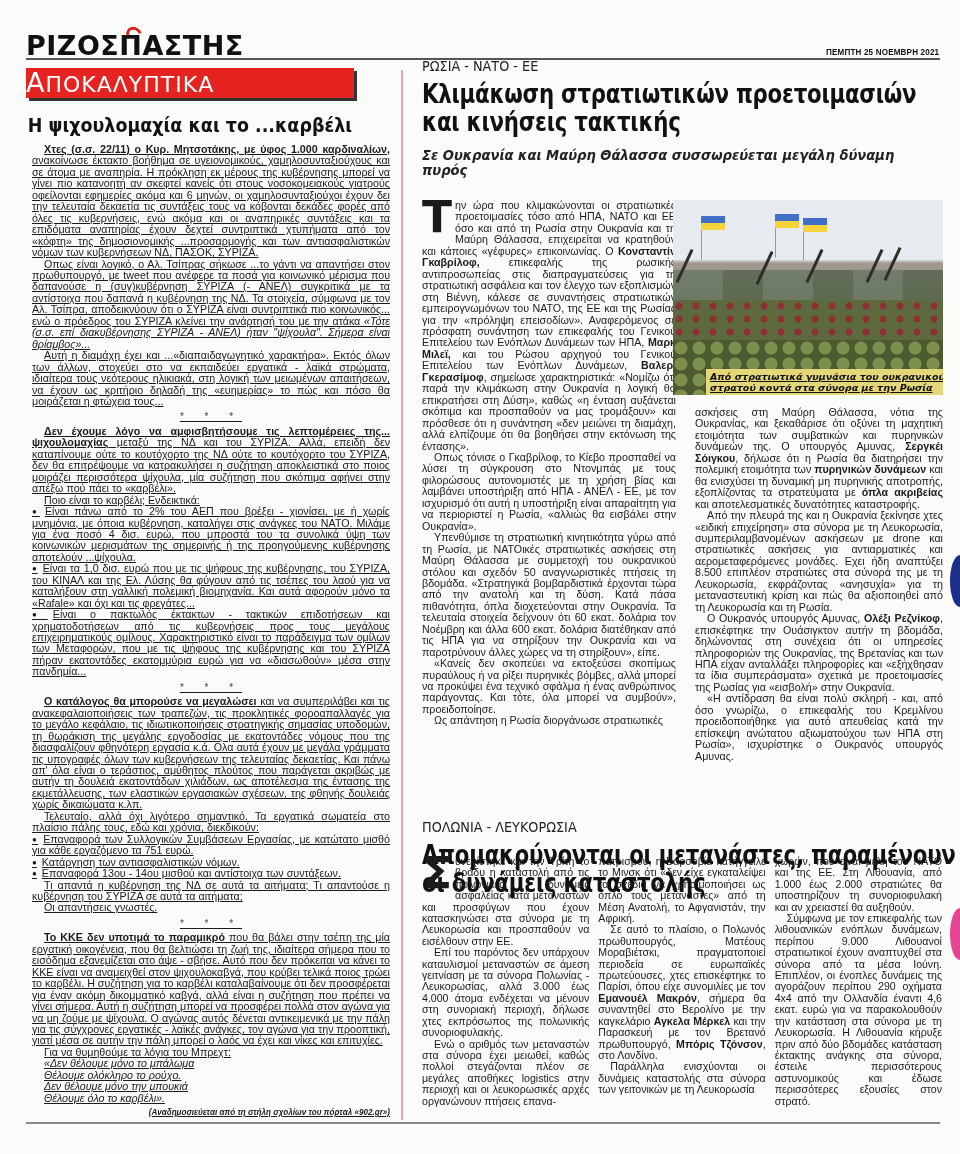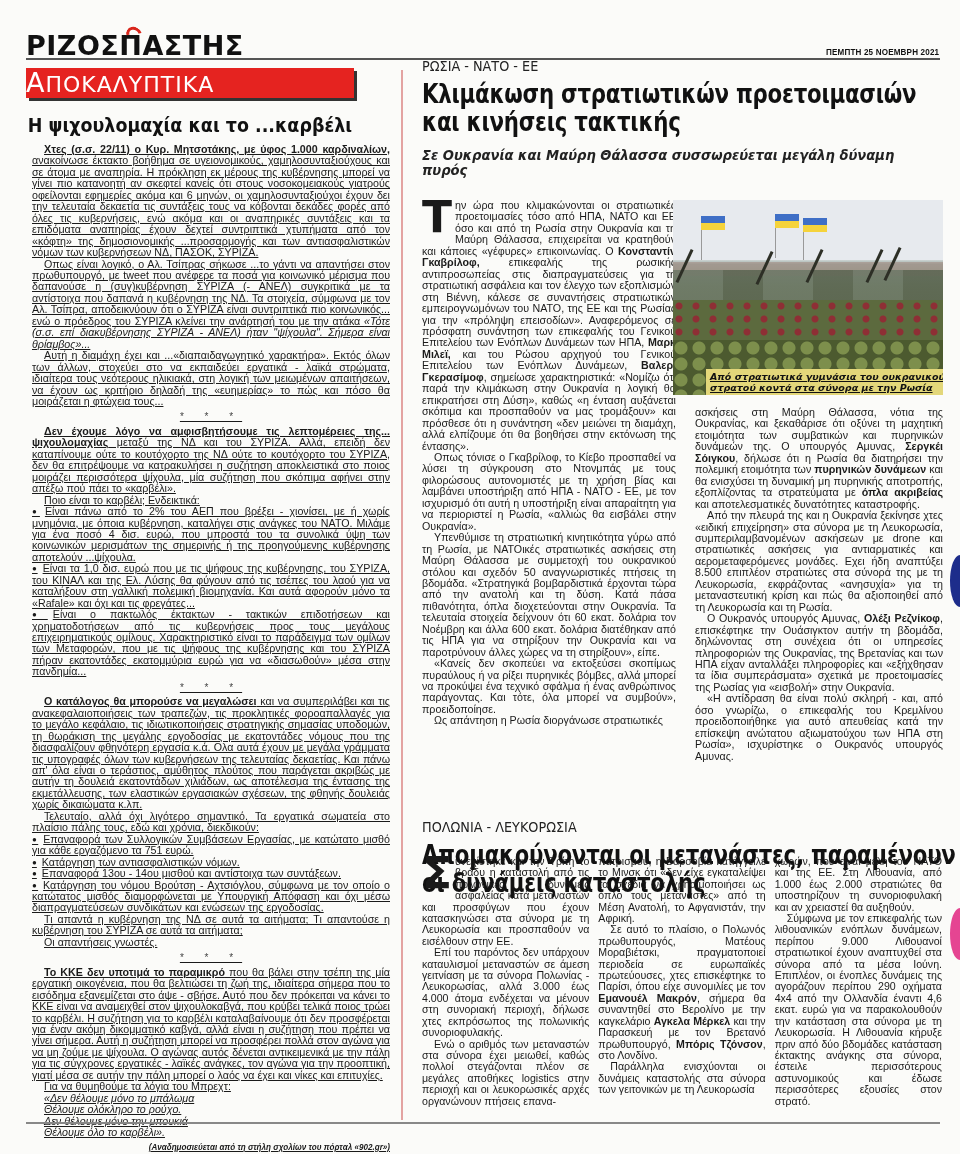--- a/index.html
+++ b/index.html
@@ -91,21 +91,20 @@
   <p>Ποιο είναι το καρβέλι; Ενδεικτικά:</p>
   <p class="bullet">Είναι πάνω από το 2% του ΑΕΠ που βρέξει - χιονίσει, με ή χωρίς μνημόνια, με όποια κυβέρνηση, καταλήγει στις ανάγκες του ΝΑΤΟ. Μιλάμε για ένα ποσό 4 δισ. ευρώ, που μπροστά του τα συνολικά ύψη των κοινωνικών μερισμάτων της σημερινής ή της προηγούμενης κυβέρνησης αποτελούν ...ψίχουλα.</p>
   <p class="bullet">Είναι τα 1,0 δισ. ευρώ που με τις ψήφους της κυβέρνησης, του ΣΥΡΙΖΑ, του ΚΙΝΑΛ και της Ελ. Λύσης θα φύγουν από τις τσέπες του λαού για να καταλήξουν στη γαλλική πολεμική βιομηχανία. Και αυτά αφορούν μόνο τα «Rafale» και όχι και τις φρεγάτες...</p>
   <p class="bullet">Είναι ο πακτωλός έκτακτων - τακτικών επιδοτήσεων και χρηματοδοτήσεων από τις κυβερνήσεις προς τους μεγάλους επιχειρηματικούς ομίλους. Χαρακτηριστικό είναι το παράδειγμα των ομίλων των Μεταφορών, που με τις ψήφους της κυβέρνησης και του ΣΥΡΙΖΑ πήραν εκατοντάδες εκατομμύρια ευρώ για να «διασωθούν» μέσα στην πανδημία...</p>
   <div class="stars">* * *</div>
   <p class="lead"><b>Ο κατάλογος θα μπορούσε να μεγαλώσει</b><span> και να συμπεριλάβει και τις ανακεφαλαιοποιήσεις των τραπεζών, τις προκλητικές φοροαπαλλαγές για το μεγάλο κεφάλαιο, τις ιδιωτικοποιήσεις στρατηγικής σημασίας υποδομών, τη θωράκιση της μεγάλης εργοδοσίας με εκατοντάδες νόμους που της διασφαλίζουν φθηνότερη εργασία κ.ά. Ολα αυτά έχουν με μεγάλα γράμματα τις υπογραφές όλων των κυβερνήσεων της τελευταίας δεκαετίας. Και πάνω απ' όλα είναι ο τεράστιος, αμύθητος πλούτος που παράγεται ακριβώς με αυτήν τη δουλειά εκατοντάδων χιλιάδων, ως αποτέλεσμα της έντασης της εκμετάλλευσης, των ελαστικών εργασιακών σχέσεων, της φθηνής δουλειάς χωρίς δικαιώματα κ.λπ.</span></p>
   <p>Τελευταίο, αλλά όχι λιγότερο σημαντικό. Τα εργατικά σωματεία στο πλαίσιο πάλης τους, εδώ και χρόνια, διεκδικούν:</p>
   <p class="bullet">Επαναφορά των Συλλογικών Συμβάσεων Εργασίας, με κατώτατο μισθό για κάθε εργαζόμενο τα 751 ευρώ.</p>
   <p class="bullet">Κατάργηση των αντιασφαλιστικών νόμων.</p>
   <p class="bullet">Επαναφορά 13ου - 14ου μισθού και αντίστοιχα των συντάξεων.</p>
-  <p class="bullet">Κατάργηση του νόμου Βρούτση - Αχτσιόγλου, σύμφωνα με τον οποίο ο κατώτατος μισθός διαμορφώνεται με Υπουργική Απόφαση και όχι μέσω διαπραγματεύσεων συνδικάτων και ενώσεων της εργοδοσίας.</p>
   <p>Τι απαντά η κυβέρνηση της ΝΔ σε αυτά τα αιτήματα; Τι απαντούσε η κυβέρνηση του ΣΥΡΙΖΑ σε αυτά τα αιτήματα;</p>
   <p>Οι απαντήσεις γνωστές.</p>
   <div class="stars">* * *</div>
   <p class="lead"><b>Το ΚΚΕ δεν υποτιμά το παραμικρό</b><span> που θα βάλει στην τσέπη της μία εργατική οικογένεια, που θα βελτιώσει τη ζωή της, ιδιαίτερα σήμερα που το εισόδημα εξανεμίζεται στο άψε - σβήσε. Αυτό που δεν πρόκειται να κάνει το ΚΚΕ είναι να αναμειχθεί στον ψιχουλοκαβγά, που κρύβει τελικά ποιος τρώει το καρβέλι. Η συζήτηση για το καρβέλι καταλαβαίνουμε ότι δεν προσφέρεται για έναν ακόμη δικομματικό καβγά, αλλά είναι η συζήτηση που πρέπει να γίνει σήμερα. Αυτή η συζήτηση μπορεί να προσφέρει πολλά στον αγώνα για να μη ζούμε με ψίχουλα. Ο αγώνας αυτός δένεται αντικειμενικά με την πάλη για τις σύγχρονες εργατικές - λαϊκές ανάγκες, τον αγώνα για την προοπτική, γιατί μέσα σε αυτήν την πάλη μπορεί ο λαός να έχει και νίκες και επιτυχίες.</span></p>
   <p>Για να θυμηθούμε τα λόγια του Μπρεχτ:</p>
   <p class="italic-quote">«Δεν θέλουμε μόνο το μπάλωμα</p>
   <p class="italic-quote">Θέλουμε ολόκληρο το ρούχο.</p>
   <p class="italic-quote">Δεν θέλουμε μόνο την μπουκιά</p>
   <p class="italic-quote">Θέλουμε όλο το καρβέλι».</p>
   <div class="source">(Αναδημοσιεύεται από τη στήλη σχολίων του πόρταλ «902.gr»)</div>
@@ -115,21 +114,21 @@
 
 <div class="art1-head">
   <div class="kicker">ΡΩΣΙΑ - ΝΑΤΟ - ΕΕ</div>
   <div class="main-title">Κλιμάκωση στρατιωτικών προετοιμασιών</div>
   <div class="main-title">και κινήσεις τακτικής</div>
   <div class="subtitle">Σε Ουκρανία και Μαύρη Θάλασσα συσσωρεύεται μεγάλη δύναμη πυρός</div>
 </div>
 
 <div class="art1-col1 body-text">
   <p class="noindent"><span class="dropcap">Τ</span><span>ην ώρα που κλιμακώνονται οι στρατιωτικές προετοιμασίες τόσο από ΗΠΑ, ΝΑΤΟ και ΕΕ όσο και από τη Ρωσία στην Ουκρανία και τη Μαύρη Θάλασσα, επιχειρείται να κρατηθούν και κάποιες «γέφυρες» επικοινωνίας. Ο </span><b>Κονσταντίν Γκαβρίλοφ,</b><span> επικεφαλής της ρωσικής αντιπροσωπείας στις διαπραγματεύσεις για τη στρατιωτική ασφάλεια και τον έλεγχο των εξοπλισμών στη Βιέννη, κάλεσε σε συναντήσεις στρατιωτικών εμπειρογνωμόνων του ΝΑΤΟ, της ΕΕ και της Ρωσίας για την «πρόληψη επεισοδίων». Αναφερόμενος σε πρόσφατη συνάντηση των επικεφαλής του Γενικού Επιτελείου των Ενόπλων Δυνάμεων των ΗΠΑ, </span><b>Μαρκ Μιλεϊ,</b><span> και του Ρώσου αρχηγού του Γενικού Επιτελείου των Ενόπλων Δυνάμεων, </span><b>Βαλερί Γκερασίμοφ</b><span>, σημείωσε χαρακτηριστικά: «Νομίζω ότι παρά την κλιμάκωση στην Ουκρανία η λογική θα επικρατήσει στη Δύση», καθώς «η ένταση αυξάνεται σκόπιμα και προσπαθούν να μας τρομάξουν» και πρόσθεσε ότι η συνάντηση «δεν μειώνει τη διαμάχη, αλλά ελπίζουμε ότι θα βοηθήσει στην εκτόνωση της έντασης».</span></p>
-  <p>Οπως τόνισε ο Γκαβρίλοφ, το Κίεβο προσπαθεί να λύσει τη σύγκρουση στο Ντονμπάς με τους φιλορώσους αυτονομιστές με τη χρήση βίας και λαμβάνει υποστήριξη από ΗΠΑ - ΝΑΤΟ - ΕΕ, με τον ισχυρισμό ότι αυτή η υποστήριξη είναι απαραίτητη για να περιοριστεί η Ρωσία, «αλλιώς θα εισβάλει στην Ουκρανία».</p>
+  <p>Οπως τόνισε ο Γκαβρίλοφ, το Κίεβο προσπαθεί να λύσει τη σύγκρουση στο Ντονμπάς με τους φιλορώσους αυτονομιστές με τη χρήση βίας και λαμβάνει υποστήριξη από ΗΠΑ - ΑΝΕΛ - ΕΕ, με τον ισχυρισμό ότι αυτή η υποστήριξη είναι απαραίτητη για να περιοριστεί η Ρωσία, «αλλιώς θα εισβάλει στην Ουκρανία».</p>
   <p>Υπενθύμισε τη στρατιωτική κινητικότητα γύρω από τη Ρωσία, με ΝΑΤΟικές στρατιωτικές ασκήσεις στη Μαύρη Θάλασσα με συμμετοχή του ουκρανικού στόλου και σχεδόν 50 αναγνωριστικές πτήσεις τη βδομάδα. «Στρατηγικά βομβαρδιστικά έρχονται τώρα από την ανατολή και τη δύση. Κατά πάσα πιθανότητα, όπλα διοχετεύονται στην Ουκρανία. Τα τελευταία στοιχεία δείχνουν ότι 60 εκατ. δολάρια τον Νοέμβρη και άλλα 600 εκατ. δολάρια διατέθηκαν από τις ΗΠΑ για να στηρίξουν την Ουκρανία και να παροτρύνουν άλλες χώρες να τη στηρίξουν», είπε.</p>
   <p>«Κανείς δεν σκοπεύει να εκτοξεύσει σκοπίμως πυραύλους ή να ρίξει πυρηνικές βόμβες, αλλά μπορεί να προκύψει ένα τεχνικό σφάλμα ή ένας ανθρώπινος παράγοντας. Και τότε, όλα μπορεί να συμβούν», προειδοποίησε.</p>
   <p>Ως απάντηση η Ρωσία διοργάνωσε στρατιωτικές</p>
 </div>
 
 <div class="photo">
   <div class="sky"></div>
   <div class="pole" style="left:28px;top:20px;"></div>
   <div class="flag" style="left:28px;top:16px;"></div>
   <div class="pole" style="left:102px;top:18px;"></div>

